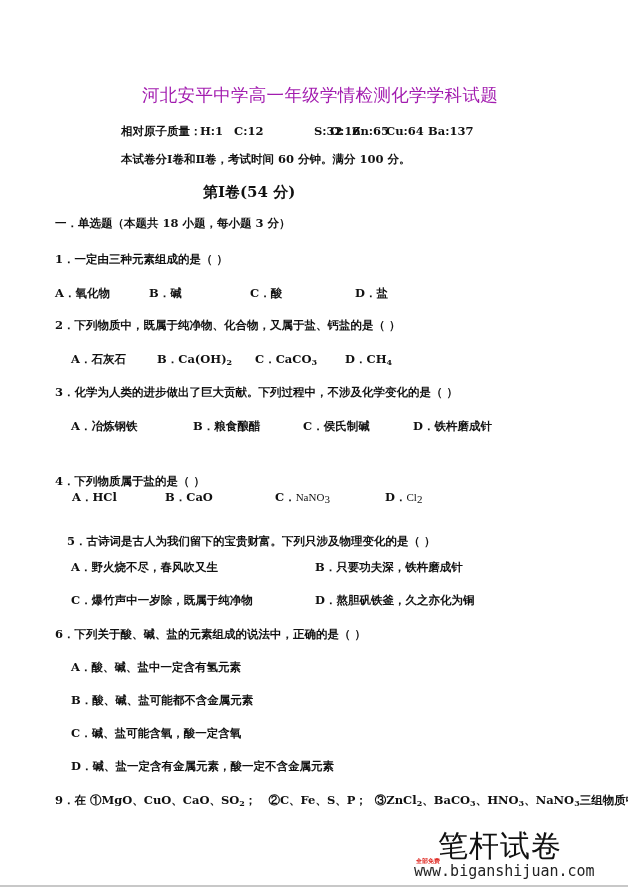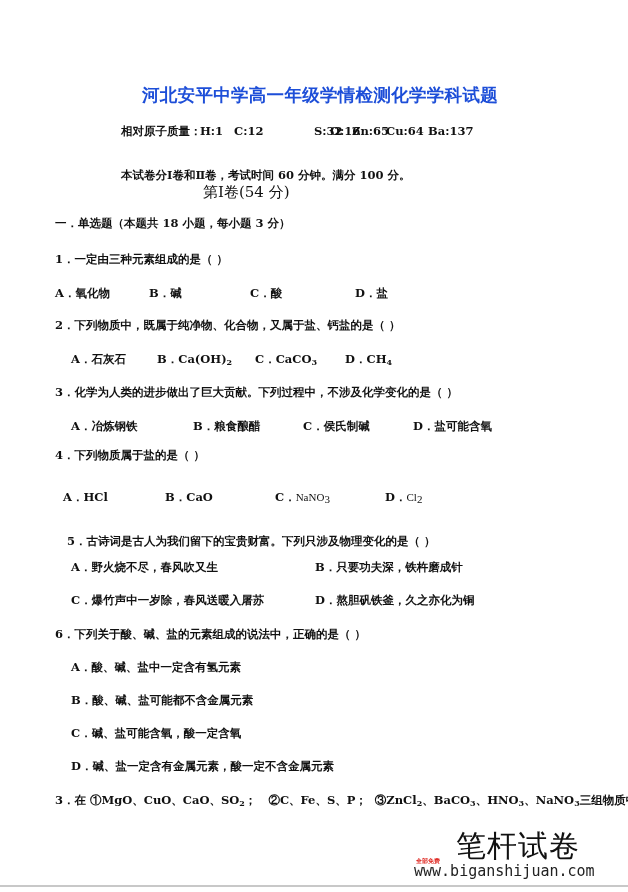--- a/index.html
+++ b/index.html
@@ -1,22 +1,22 @@
 <!DOCTYPE html>
 <html><head>
 <meta charset="utf-8">
 <style>
   html, body { margin: 0; padding: 0; background: #ffffff; }
   body { width: 628px; height: 892px; position: relative; overflow: hidden;
          font-family: "DejaVu Serif", "Liberation Serif", serif; color: #111; }
   .abs { position: absolute; white-space: nowrap; }
-  .title { font-size: 17.5px; font-weight: bold; letter-spacing: 0.3px; color:#1d4ed8; }
+  .title { font-size: 17.5px; font-weight: normal; letter-spacing: 0.3px; color:#a21caf; }
   .meta { font-size: 11.5px; font-weight: bold; }
   .meta span { display: inline-block; }
-  .sect { font-size: 15px; font-weight: normal; }
+  .sect { font-size: 15px; font-weight: bold; }
   .q { font-size: 11.5px; font-weight: bold; }
   .opt { font-size: 11.5px; font-weight: bold; }
   .plain { font-weight: normal; font-family: "Liberation Serif", serif; font-size: 11px; }
   sub { font-size: 8px; vertical-align: -2px; line-height: 0; }
   .wm-big { font-family: "DejaVu Sans", sans-serif; font-size: 30px; color: #111; letter-spacing: 1px; }
   .wm-url { font-family: "DejaVu Sans Mono", "Liberation Mono", monospace; font-size: 15px; color: #222; text-align: right; }
   .wm-red { font-family: "DejaVu Sans", sans-serif; font-size: 6px; color: #e0302a; font-weight: bold; }
   .bottom-line { position:absolute; left:0; top:885px; width:628px; height:2px; background:#c8c8c8; }
 </style>
 </head>
@@ -28,21 +28,21 @@
   <span>相对原子质量：</span><span style="width:0"></span>
 </div>
 <div class="abs meta" style="left:200px; top:124px;">H:1</div>
 <div class="abs meta" style="left:234px; top:124px;">C:12</div>
 <div class="abs meta" style="left:287px; top:124px;margin-left:43px;">O:16</div>
 <div class="abs meta" style="left:314px; top:124px;">S:32</div>
 <div class="abs meta" style="left:352px; top:124px;">Zn:65</div>
 <div class="abs meta" style="left:386px; top:124px;">Cu:64</div>
 <div class="abs meta" style="left:428px; top:124px;">Ba:137</div>
 
-<div class="abs meta" style="left:121px; top:168px;">本试卷分Ⅰ卷和Ⅱ卷，考试时间 60 分钟。满分 100 分。</div>
+<div class="abs meta" style="left:121px; top:152px;">本试卷分Ⅰ卷和Ⅱ卷，考试时间 60 分钟。满分 100 分。</div>
 
 <div class="abs sect" style="left:203px; top:183px;">第Ⅰ卷(54 分)</div>
 
 <div class="abs q" style="left:55px; top:216px;">一．单选题（本题共 18 小题，每小题 3 分）</div>
 
 <div class="abs q" style="left:55px; top:252px;">1．一定由三种元素组成的是（ ）</div>
 <div class="abs opt" style="left:55px; top:286px;">A．氧化物</div>
 <div class="abs opt" style="left:149px; top:286px;">B．碱</div>
 <div class="abs opt" style="left:250px; top:286px;">C．酸</div>
 <div class="abs opt" style="left:355px; top:286px;">D．盐</div>
@@ -50,41 +50,41 @@
 <div class="abs q" style="left:55px; top:318px;">2．下列物质中，既属于纯净物、化合物，又属于盐、钙盐的是（ ）</div>
 <div class="abs opt" style="left:71px; top:352px;"><span>A．</span><span>石灰石</span></div>
 <div class="abs opt" style="left:157px; top:352px;"><span>B．</span><span>Ca(OH)</span><sub>2</sub></div>
 <div class="abs opt" style="left:255px; top:352px;"><span>C．</span><span>CaCO</span><sub>3</sub></div>
 <div class="abs opt" style="left:345px; top:352px;"><span>D．</span><span>CH</span><sub>4</sub></div>
 
 <div class="abs q" style="left:55px; top:385px;">3．化学为人类的进步做出了巨大贡献。下列过程中，不涉及化学变化的是（ ）</div>
 <div class="abs opt" style="left:71px; top:419px;">A．冶炼钢铁</div>
 <div class="abs opt" style="left:193px; top:419px;">B．粮食酿醋</div>
 <div class="abs opt" style="left:303px; top:419px;">C．侯氏制碱</div>
-<div class="abs opt" style="left:413px; top:419px;">D．盐可能含氧</div>
+<div class="abs opt" style="left:413px; top:419px;">D．铁杵磨成针</div>
 
-<div class="abs q" style="left:55px; top:448px;">4．下列物质属于盐的是（ ）</div>
-<div class="abs opt" style="left:63px; top:490px;"><span>A．</span><span>HCl</span></div>
+<div class="abs q" style="left:55px; top:474px;">4．下列物质属于盐的是（ ）</div>
+<div class="abs opt" style="left:72px; top:490px;"><span>A．</span><span>HCl</span></div>
 <div class="abs opt" style="left:165px; top:490px;"><span>B．</span><span>CaO</span></div>
 <div class="abs opt" style="left:275px; top:490px;"><span>C．</span><span class="plain">NaNO</span><sub class="plain">3</sub></div>
 <div class="abs opt" style="left:385px; top:490px;"><span>D．</span><span class="plain">Cl</span><sub class="plain">2</sub></div>
 
 <div class="abs q" style="left:55px; top:534px;margin-left:12px;">5．古诗词是古人为我们留下的宝贵财富。下列只涉及物理变化的是（ ）</div>
 <div class="abs opt" style="left:71px; top:560px;">A．野火烧不尽，春风吹又生</div>
 <div class="abs opt" style="left:315px; top:560px;">B．只要功夫深，铁杵磨成针</div>
-<div class="abs opt" style="left:71px; top:593px;">C．爆竹声中一岁除，春风送暖入屠苏</div>
+<div class="abs opt" style="left:71px; top:593px;">C．爆竹声中一岁除，既属于纯净物</div>
 <div class="abs opt" style="left:315px; top:593px;">D．熬胆矾铁釜，久之亦化为铜</div>
 
 <div class="abs q" style="left:55px; top:627px;">6．下列关于酸、碱、盐的元素组成的说法中，正确的是（ ）</div>
 <div class="abs opt" style="left:71px; top:660px;">A．酸、碱、盐中一定含有氢元素</div>
 <div class="abs opt" style="left:71px; top:693px;">B．酸、碱、盐可能都不含金属元素</div>
 <div class="abs opt" style="left:71px; top:726px;">C．碱、盐可能含氧，酸一定含氧</div>
 <div class="abs opt" style="left:71px; top:759px;">D．碱、盐一定含有金属元素，酸一定不含金属元素</div>
 
 <div class="abs q" style="left:55px; top:793px;">
-  <span>3．在 </span><span>①MgO、CuO、CaO、SO</span><sub>2</sub><span>；</span>&nbsp;&nbsp;&nbsp;<span>②C、Fe、S、P；</span>&nbsp;&nbsp;<span>③ZnCl</span><sub>2</sub><span>、BaCO</span><sub>3</sub><span>、HNO</span><sub>3</sub><span>、NaNO</span><sub>3</sub><span>三组物质中，</span>
+  <span>9．在 </span><span>①MgO、CuO、CaO、SO</span><sub>2</sub><span>；</span>&nbsp;&nbsp;&nbsp;<span>②C、Fe、S、P；</span>&nbsp;&nbsp;<span>③ZnCl</span><sub>2</sub><span>、BaCO</span><sub>3</sub><span>、HNO</span><sub>3</sub><span>、NaNO</span><sub>3</sub><span>三组物质中，</span>
 </div>
 
-<div class="abs wm-big" style="left:438px; top:826px;margin-left:18px;">笔杆试卷</div>
+<div class="abs wm-big" style="left:438px; top:826px;">笔杆试卷</div>
 <div class="abs wm-red" style="left:416px; top:857px;">全部免费</div>
 <div class="abs wm-url" style="left:414px; top:862px;">www.biganshijuan.com</div>
 
 <div class="bottom-line"></div>
 
 </body></html>

